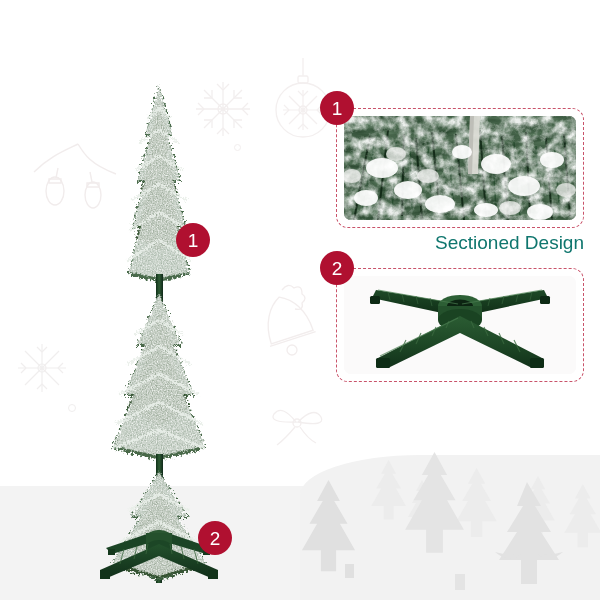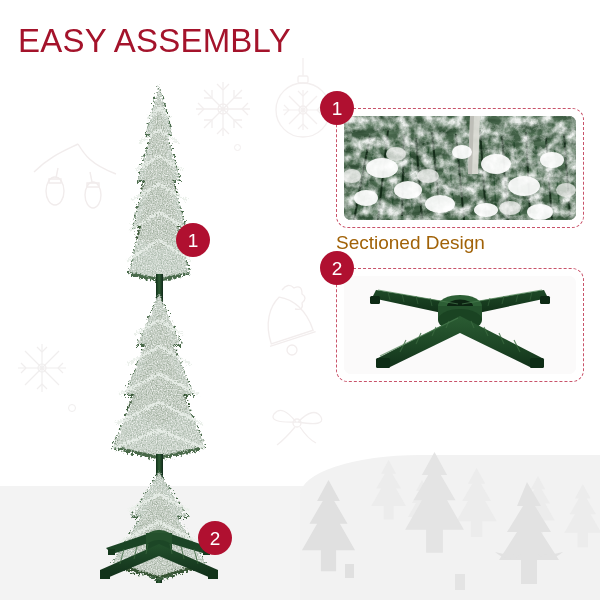--- a/index.html
+++ b/index.html
@@ -58,22 +58,22 @@
     border-radius:7px; overflow:hidden;
   }
   .card .cbadge {
     position:absolute; left:-16px; top:-17px;
     width:34px; height:34px; border-radius:50%;
     background:#b01030; color:#fff;
     display:flex; align-items:center; justify-content:center;
     font-size:19px; line-height:1; z-index:3;
   }
   .caption {
-    position:absolute; width:100%; text-align:left;
-    color:#a16207; font-size:19px; font-weight:400;
+    position:absolute; width:100%; text-align:right;
+    color:#0f766e; font-size:19px; font-weight:400;
   }
 
   #card1 { left:336px; top:108px; width:248px; height:120px; }
   #cap1  { left:336px; top:232px; width:248px; }
   #card2 { left:336px; top:268px; width:248px; height:114px; }
   #cap2  { left:336px; top:388px; width:248px; }
 </style>
 </head>
 <body>
 
@@ -300,21 +300,20 @@
       <g stroke="#39653c" stroke-width="1" opacity=".8">
         <path d="M60 486 L64 471 M74 481 L77 468 M86 476 L88 466"></path>
         <path d="M138 486 L134 471 M124 481 L121 468 M112 476 L110 466"></path>
       </g>
     </g>
   </svg>
 
   <div class="badge tree1">1</div>
   <div class="badge tree2">2</div>
 
-  <div class="title">EASY ASSEMBLY</div>
 
   <div class="card" id="card1">
     <div class="photo">
       <svg viewBox="0 0 232 104" preserveAspectRatio="none" style="width:100%;height:100%;display:block;">
         <defs>
           <filter id="needles">
             <feTurbulence type="fractalNoise" baseFrequency="0.035 0.16" numOctaves="5" seed="11" result="t"></feTurbulence>
             <feColorMatrix in="t" type="matrix" values="0 0 0 0 0.12  0 0 0 0 0.22  0 0 0 0 0.13  0.9 0 0 0 0.15"></feColorMatrix>
           </filter>
           <filter id="snowclump">

